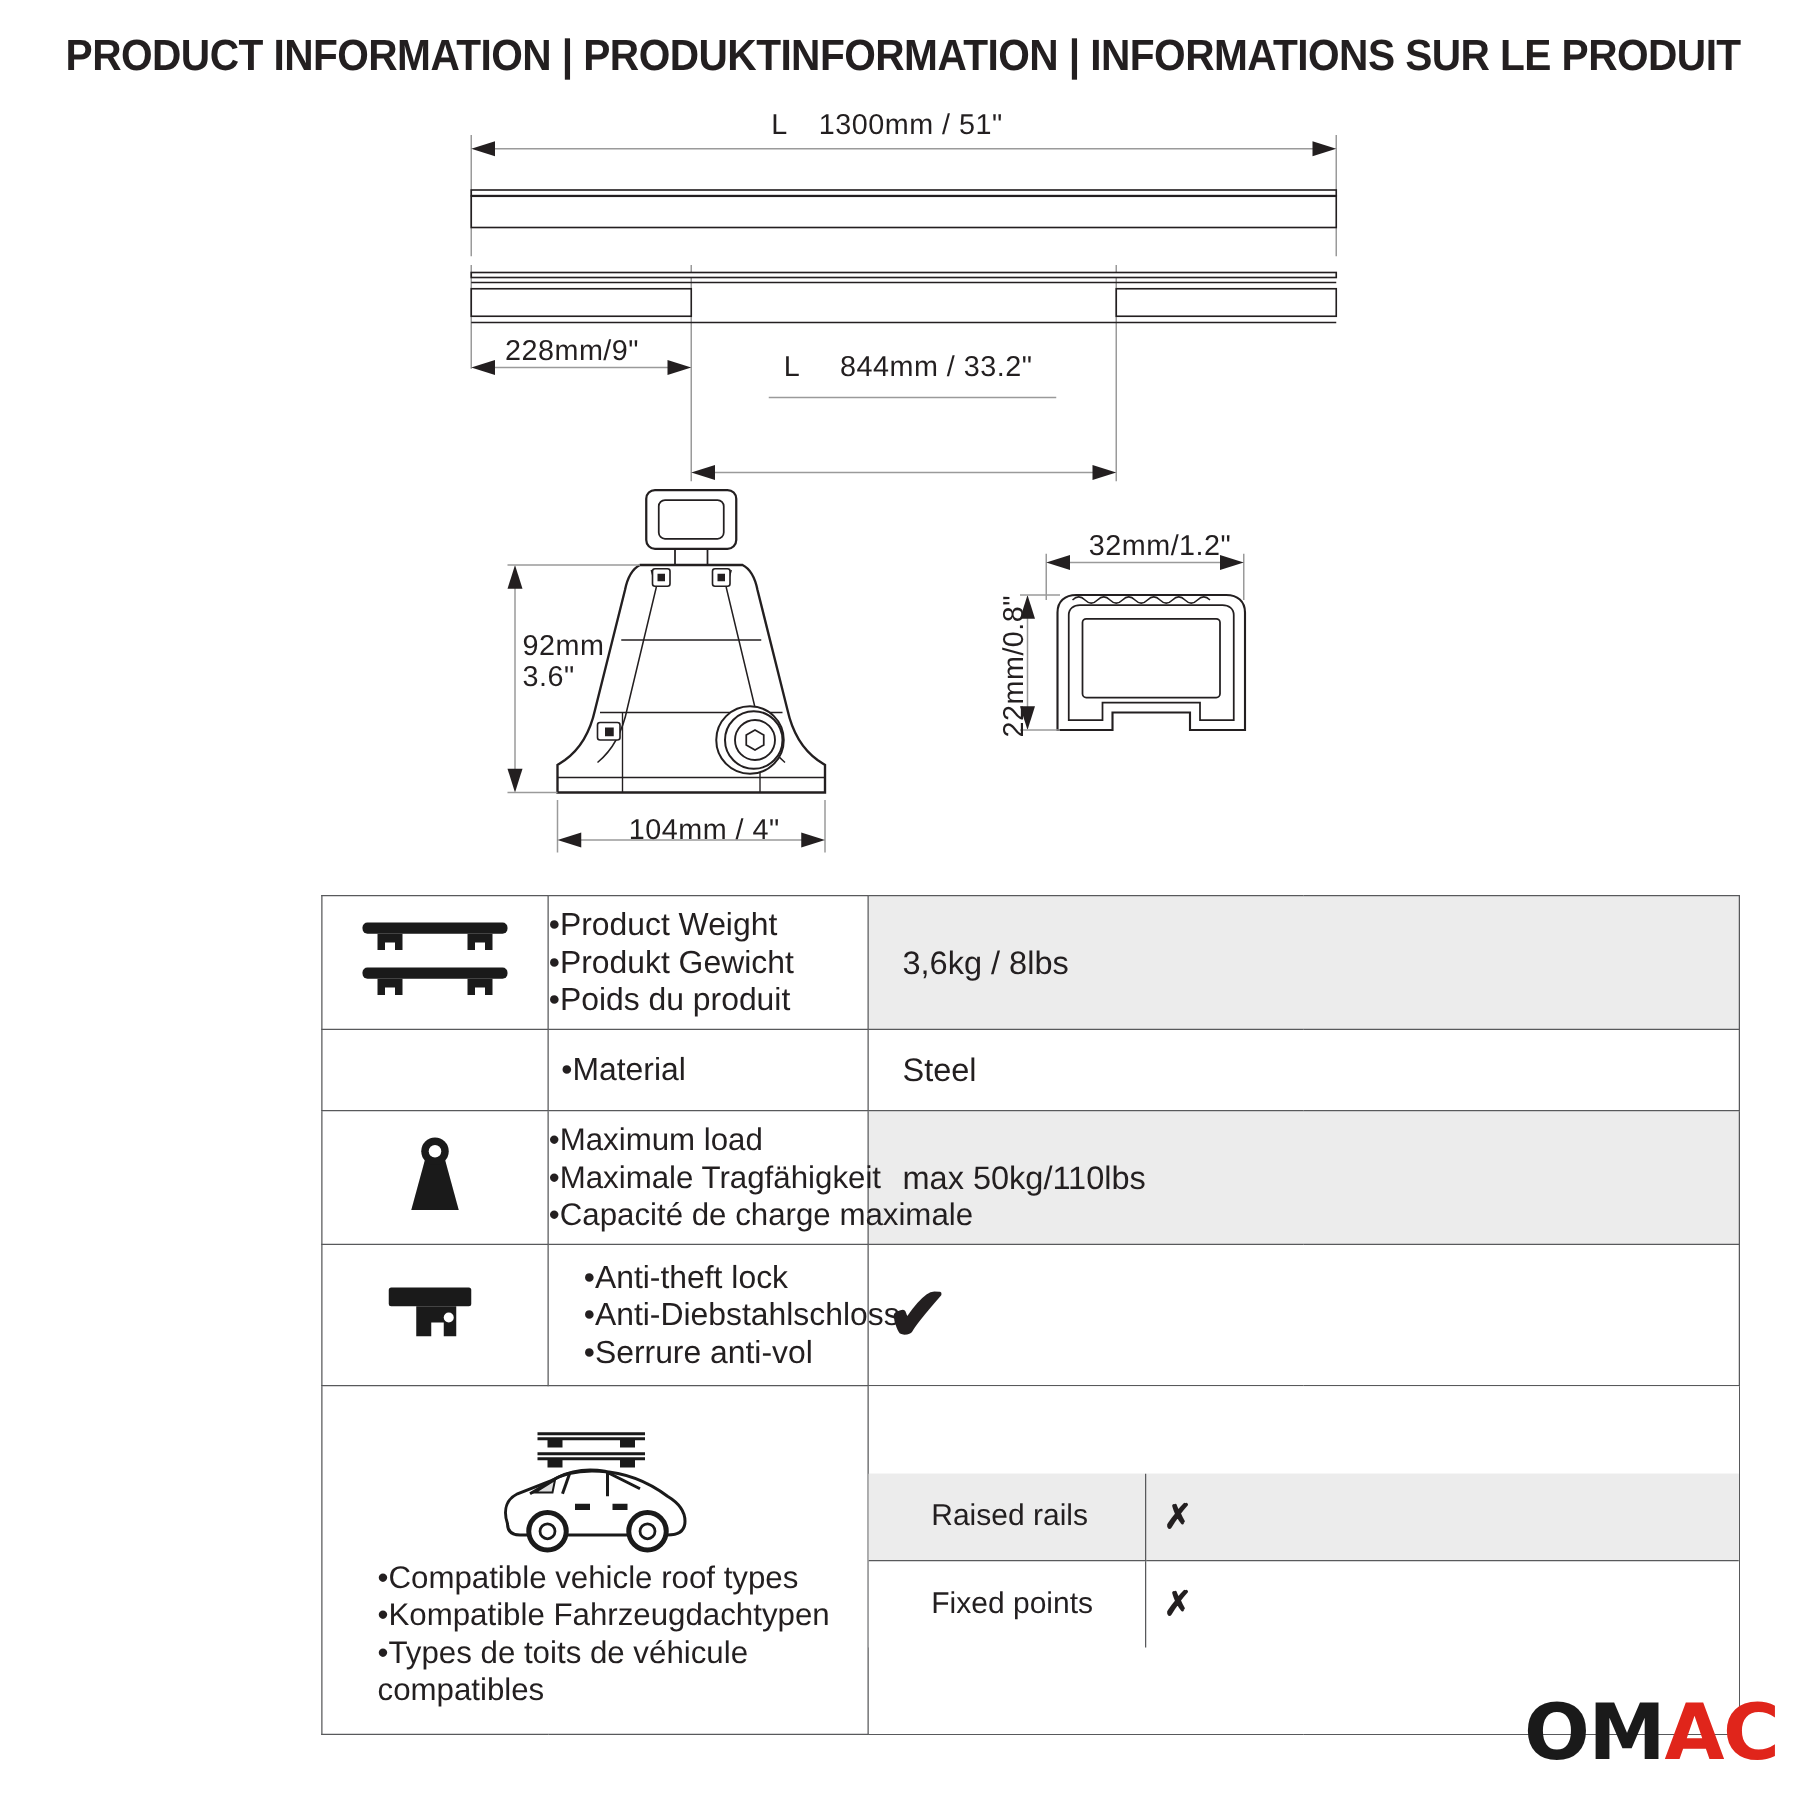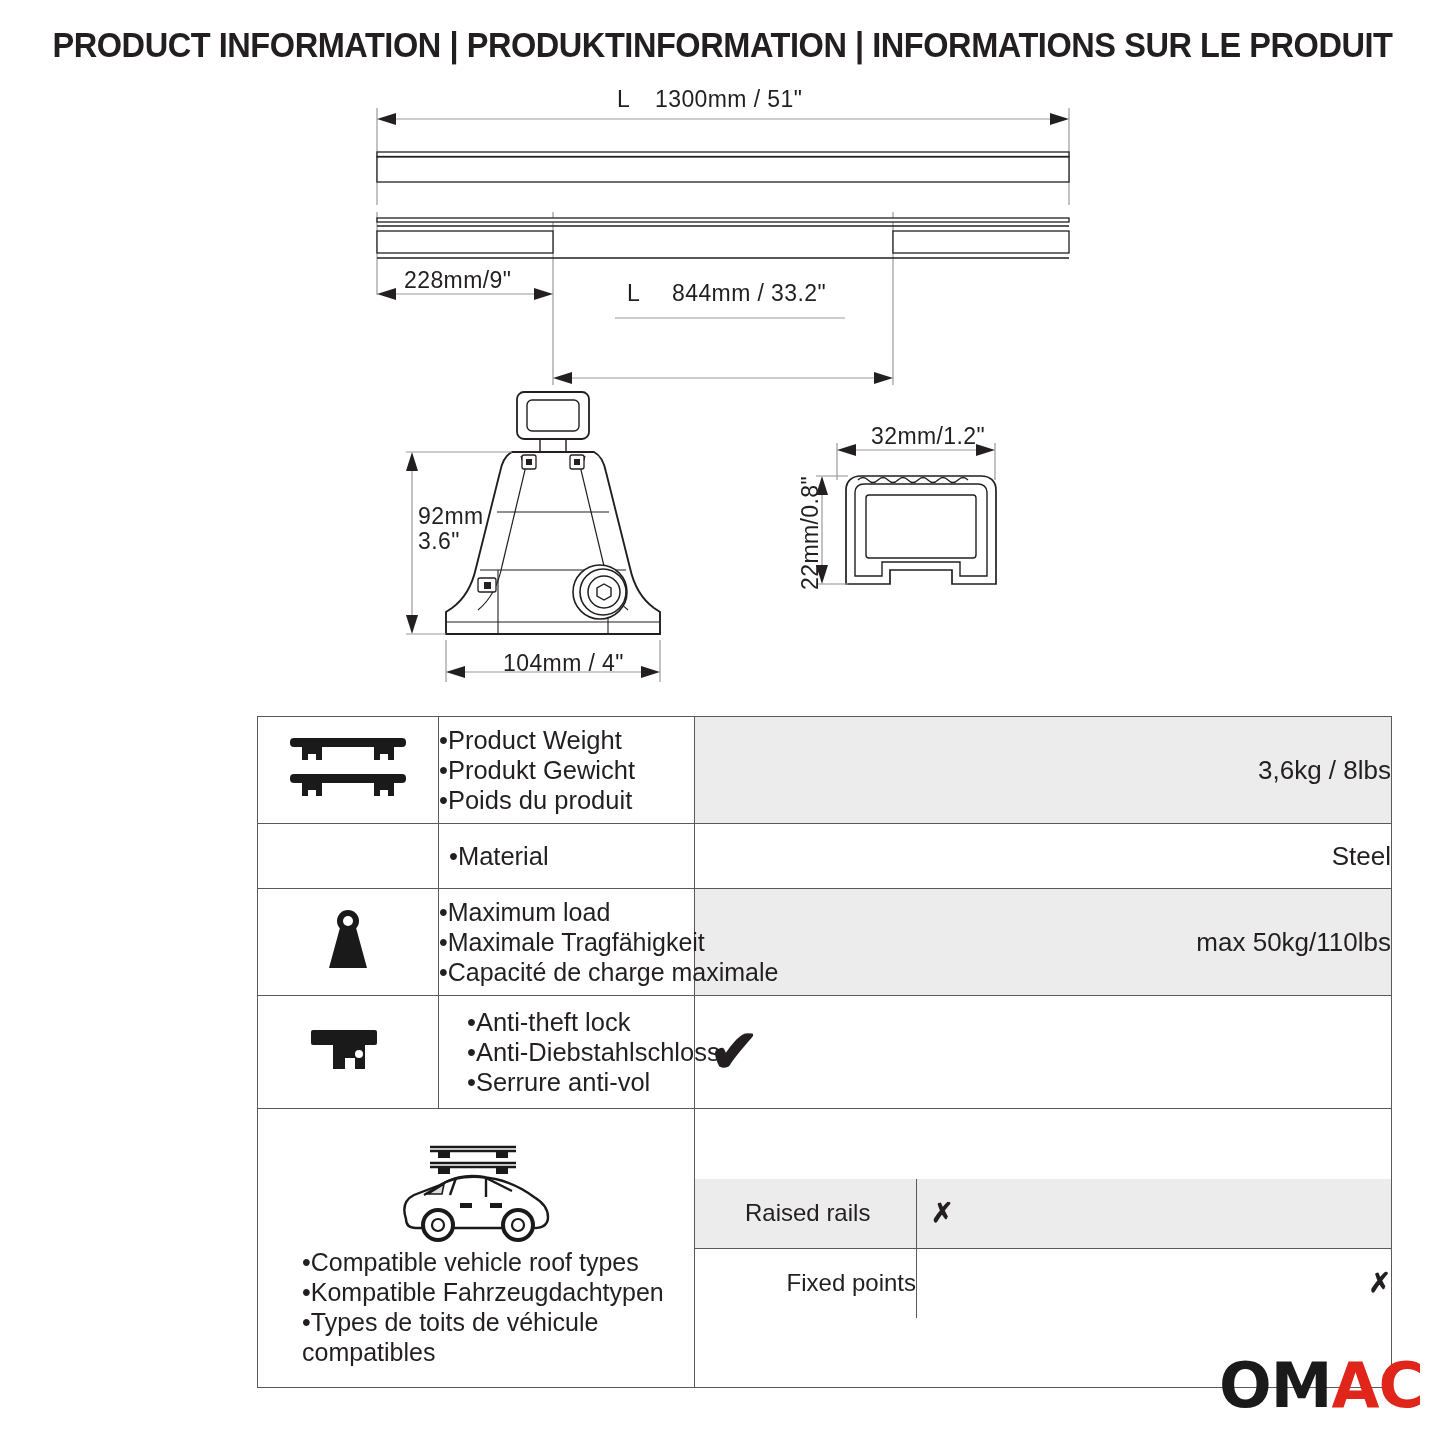--- a/index.html
+++ b/index.html
@@ -65,21 +65,20 @@
     line-height:30px;
     color:#231f20;
     padding:8px 0 8px 0;
     white-space:nowrap;
   }
   .lbl div{display:block;}
   .val{
     font-size:26px;
     color:#231f20;
     padding-left:27px;
-    text-align:right;
   }
   .subkey{
     font-size:24px;
     color:#231f20;
     padding-left:14px;
   }
   .mark{
     font-size:27px;
     font-weight:bold;
     padding-left:14px;
@@ -91,21 +90,21 @@
     padding-left:14px;
     color:#231f20;
     font-weight:bold;
   }
 
   .roofcell{position:relative;padding:0;}
   .rooftable{width:100%;border-collapse:collapse;table-layout:fixed;}
   .rooftable td{border:1.5px solid #58595b;height:69px;}
   .rooftable tr td:first-child{width:185px;border-left:none;padding-left:36px;}
   .rooftable tr:first-child td{border-top:none;}
-  .rooftable tr:last-child td{border-bottom:none;text-align:right;}
+  .rooftable tr:last-child td{border-bottom:none;}
   .rooftable tr td:last-child{border-right:none;}
 
   .leftstack{
     padding:0 0 0 0;
     text-align:center;
   }
   .veh-txt{
     font-size:25px;
     line-height:30px;
     text-align:left;

